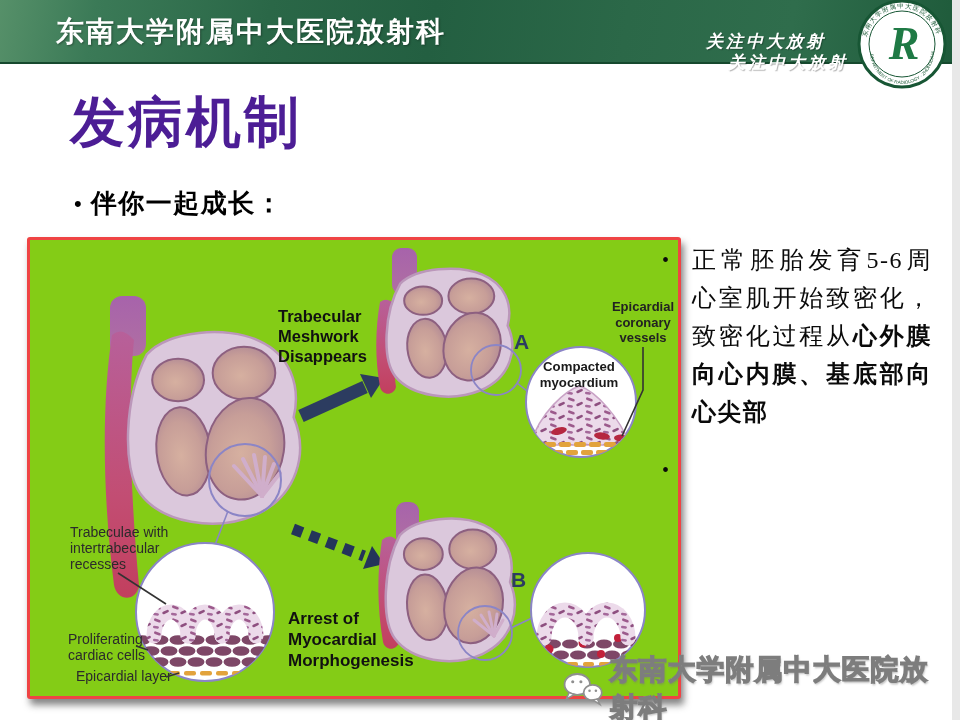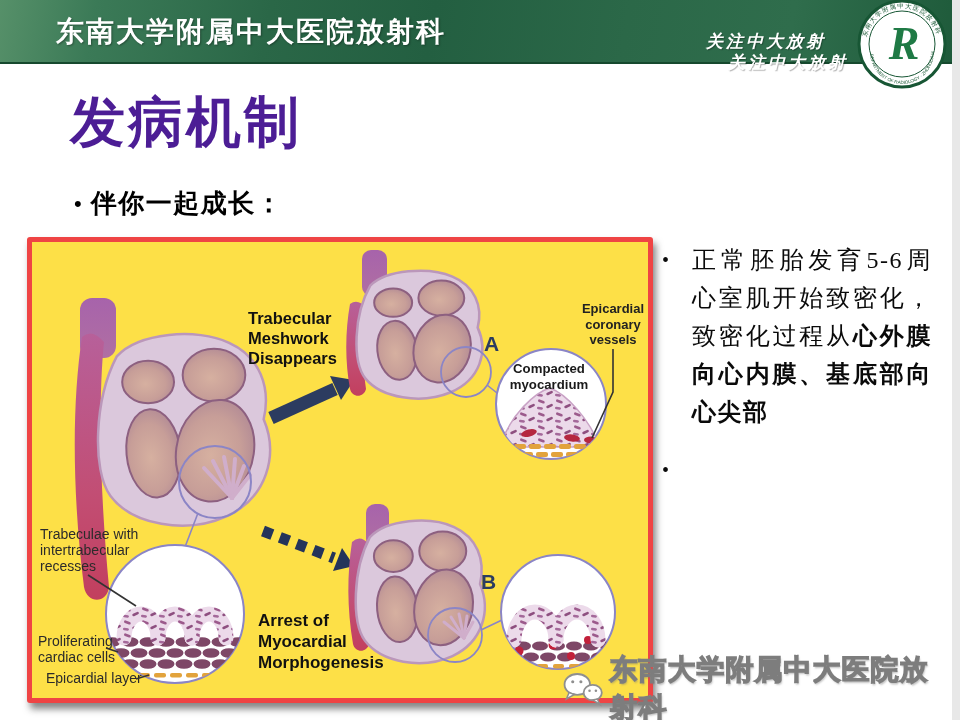--- a/index.html
+++ b/index.html
@@ -18,23 +18,23 @@
   .slogan1{left:706px;top:14px;}
   .slogan2{left:728px;top:35px;}
   .logo{position:absolute;left:856px;top:-2px;width:92px;height:92px;}
   
   .slide-title{position:absolute;left:70px;top:86px;font-size:55px;font-weight:900;
           color:#4c1d95;letter-spacing:3px;}
   .heading{position:absolute;left:74px;top:186px;display:flex;align-items:center;color:#000;}
   .heading .dot{font-size:22px;margin-right:9px;}
   .heading .txt{font-size:26px;font-weight:bold;letter-spacing:1.5px;}
   
-  .panel{position:absolute;left:27px;top:237px;width:616px;height:456px;background:#fde047;
-         border:5px solid #ef4444;border-radius:3px;
-         box-shadow:3px 6px 7px rgba(35,35,35,.55);}
+  .panel{position:absolute;left:27px;top:237px;width:616px;height:456px;background:#84cc16;
+         border:3px solid #ef4444;border-radius:3px;
+         box-shadow:3px 6px 7px rgba(35,35,35,.55);padding-left:32px;}
   .panel svg{display:block;}
   
   .points{position:absolute;left:662px;top:241px;width:296px;color:#0a0a0a;
           font-family:"Liberation Serif",serif;}
   .point{display:flex;}
   .point + .point{margin-top:20px;}
   .point .mark{width:30px;font-size:20px;line-height:38px;flex:0 0 30px;}
   .point .body{width:240px;font-size:24px;line-height:38px;letter-spacing:1.5px;
           text-align:justify;}
   .point .body b{font-weight:bold;}

